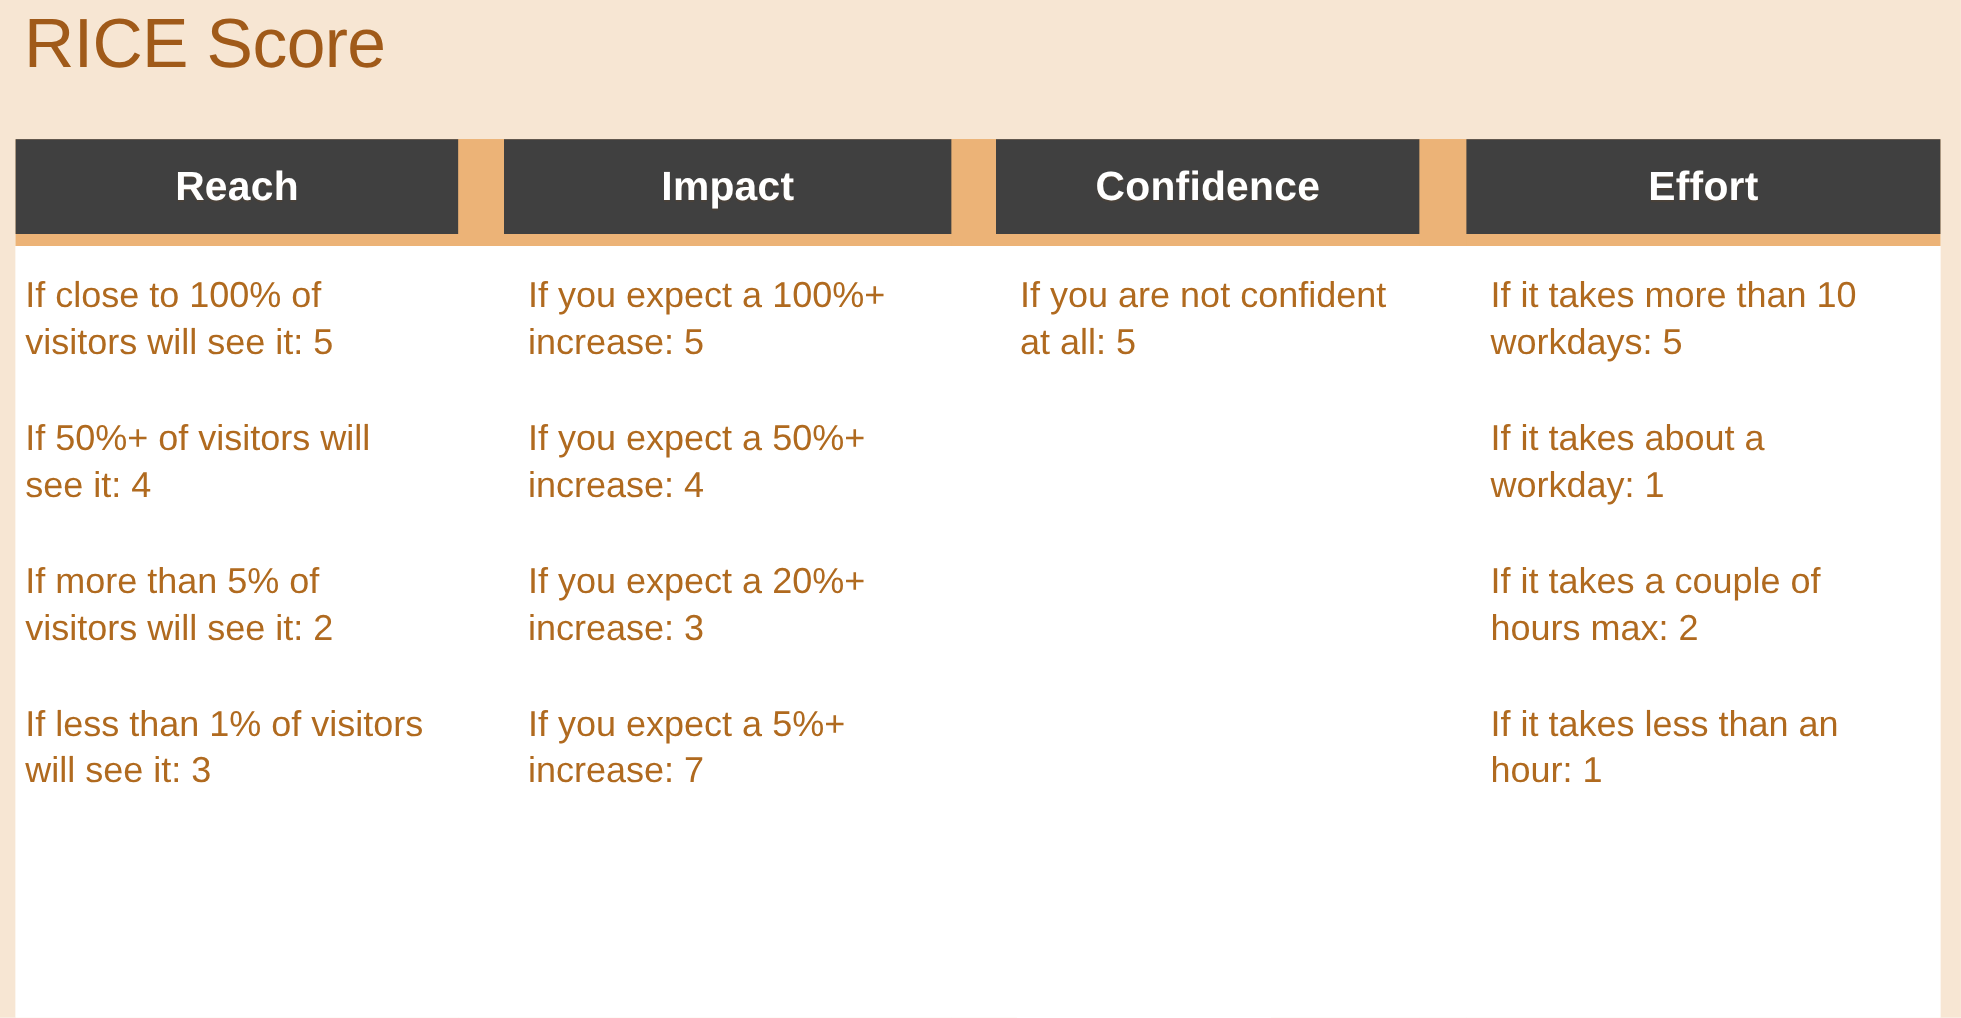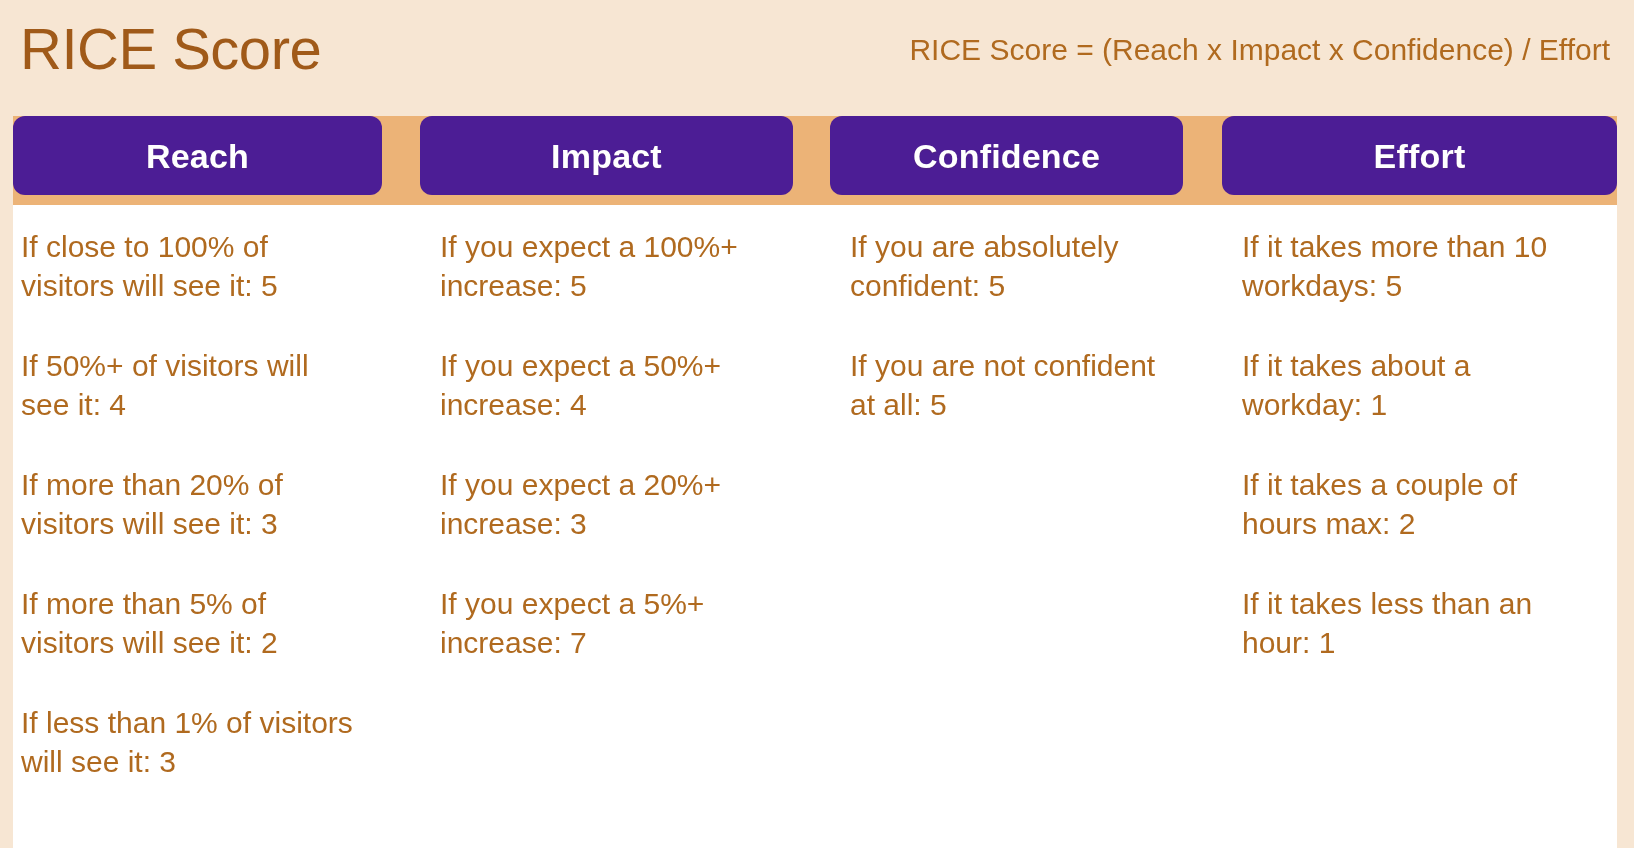--- a/index.html
+++ b/index.html
@@ -19,21 +19,21 @@
     width: 1634px;
     height: 848px;
     background: #f7e6d3;
     box-sizing: border-box;
   }
 
   
   .top-bar {
     position: absolute;
     left: 0;
-    top: 12px;
+    top: 0;
     width: 1634px;
     height: 116px;
     box-sizing: border-box;
     padding: 0 24px 0 20px;
     display: flex;
     align-items: flex-start;
     justify-content: space-between;
   }
   .title {
     color: #a05a19;
@@ -62,27 +62,26 @@
     height: 712px;
   }
 
   .header-row {
     display: flex;
     width: 100%;
     height: 89px;
     background: #ecb377;
   }
   .header-cell {
-    background: #4c1d95;
+    background: #404040;
     height: 79px;
     display: flex;
     align-items: center;
     justify-content: center;
     box-sizing: border-box;
-    border-radius: 12px;
   }
   .header-cell .h-label {
     color: #ffffff;
     font-size: 34px;
     font-weight: bold;
     letter-spacing: 0.2px;
     line-height: 34px;
     text-shadow: 0 1px 1px rgba(120,70,20,0.18);
   }
   .header-gap {
@@ -124,21 +123,20 @@
   }
   .entry:last-child { margin-bottom: 0; }
 </style>
 </head>
 <body>
 
 <div class="page">
 
   <div class="top-bar">
     <div class="title">RICE Score</div>
-    <div class="formula">RICE Score = (Reach x Impact x Confidence) / Effort</div>
   </div>
 
   <div class="table">
 
     <div class="header-row">
       <div class="header-cell col-reach">
         <span class="h-label">Reach</span>
       </div>
       <div class="header-gap gap-1"></div>
       <div class="header-cell col-impact">
@@ -152,36 +150,34 @@
       <div class="header-cell col-effort">
         <span class="h-label">Effort</span>
       </div>
     </div>
 
     <div class="body-row">
 
       <div class="body-cell first col-reach">
         <div class="entry">If close to 100% of visitors will see it: 5</div>
         <div class="entry">If 50%+ of visitors will see it: 4</div>
-        <div class="entry">If more than 20% of visitors will see it: 3</div>
         <div class="entry">If more than 5% of visitors will see it: 2</div>
         <div class="entry">If less than 1% of visitors will see it: 3</div>
       </div>
       <div class="body-gap gap-1"></div>
 
       <div class="body-cell col-impact">
         <div class="entry">If you expect a 100%+ increase: 5</div>
         <div class="entry">If you expect a 50%+ increase: 4</div>
         <div class="entry">If you expect a 20%+ increase: 3</div>
         <div class="entry">If you expect a 5%+ increase: 7</div>
       </div>
       <div class="body-gap gap-2"></div>
 
       <div class="body-cell col-confidence">
-        <div class="entry">If you are absolutely confident: 5</div>
         <div class="entry">If you are not confident at all: 5</div>
       </div>
       <div class="body-gap gap-3"></div>
 
       <div class="body-cell col-effort">
         <div class="entry">If it takes more than 10 workdays: 5</div>
         <div class="entry">If it takes about a workday: 1</div>
         <div class="entry">If it takes a couple of hours max: 2</div>
         <div class="entry">If it takes less than an hour: 1</div>
       </div>

